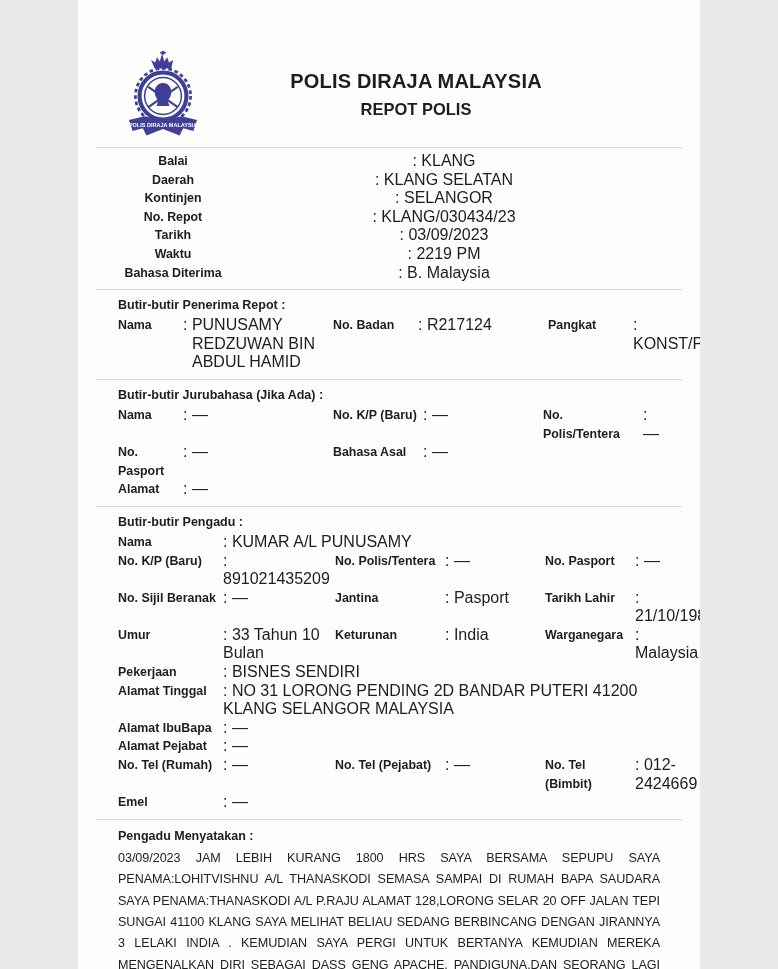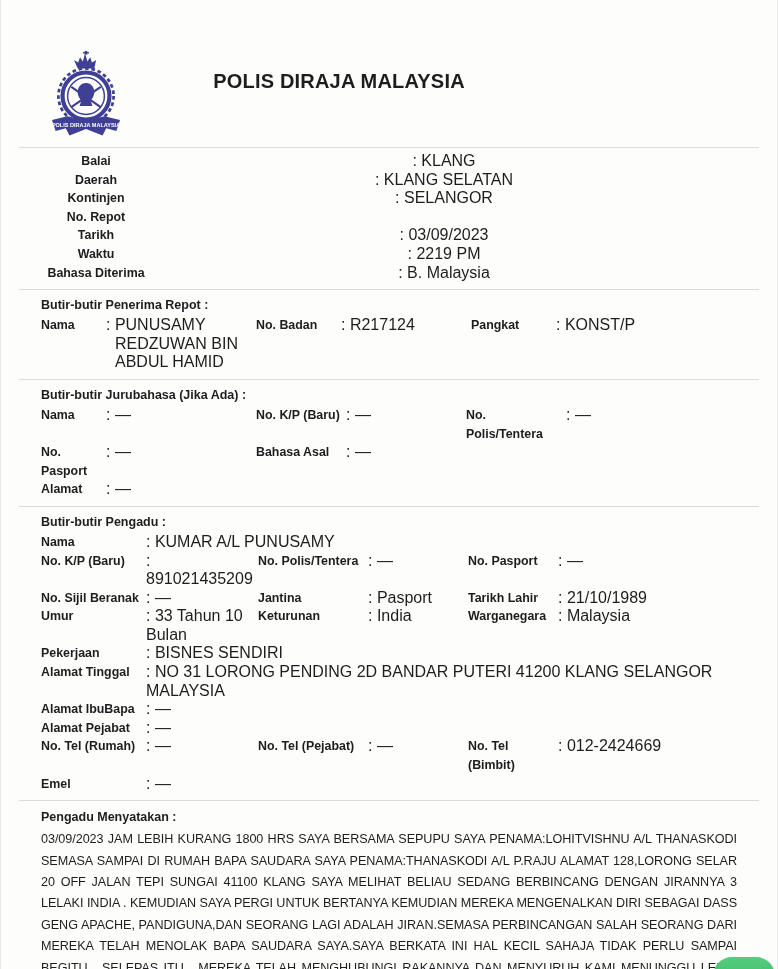--- a/index.html
+++ b/index.html
@@ -1,18 +1,18 @@
 <!DOCTYPE html>
 <html><head>
 <meta charset="utf-8">
 <style>
   html, body { margin:0; padding:0; background:#e9e9e9; }
   .page {
     position:relative;
-    width:776px; height:969px;
+    width:622px; height:969px;
     background:#fdfdfc;
     font-family:"Liberation Sans", sans-serif;
     color:#1d1d1d;
     overflow:hidden;
     margin:0 auto;
   }
   
   .header { position:relative; height:147px; }
   .crest { position:absolute; left:38px; top:50px; width:94px; height:92px; }
   .titles { position:absolute; top:70px; left:0; width:676px; text-align:center; }
@@ -70,40 +70,42 @@
 
         <path d="M50 36 c-6 0 -9 5 -9 10 c0 4 2 7 4 9 l-2 6 h14 l-2 -6 c2 -2 4 -5 4 -9 c0 -5 -3 -10 -9 -10 z" stroke="none"></path>
         <path d="M34 62 L66 40 M34 40 L66 62" fill="none" stroke-width="2.4"></path>
 
         <path d="M13 76 L30 72 L50 77 L70 72 L87 76 L83 88 L72 85 L68 93 L50 86 L32 93 L28 85 L17 88 z" stroke="none"></path>
       </g>
       <text x="50" y="83.5" text-anchor="middle" font-size="6" fill="#ffffff" font-family="Liberation Sans, sans-serif" font-weight="bold">POLIS DIRAJA MALAYSIA</text>
     </svg>
     <div class="titles">
       <div class="org-title">POLIS DIRAJA MALAYSIA</div>
+      <div class="doc-title">REPOT POLIS</div>
     </div>
   </div>
 
   <div class="divider"></div>
 
   <div class="section">
     <div class="row grid-meta">
       <span class="lbl">Balai</span>
       <span class="val">: KLANG</span>
     </div>
     <div class="row grid-meta">
       <span class="lbl">Daerah</span>
       <span class="val">: KLANG SELATAN</span>
     </div>
     <div class="row grid-meta">
       <span class="lbl">Kontinjen</span>
       <span class="val">: SELANGOR</span>
     </div>
     <div class="row grid-meta">
       <span class="lbl">No. Repot</span>
+      <span class="val">: KLANG/030434/23</span>
     </div>
     <div class="row grid-meta">
       <span class="lbl">Tarikh</span>
       <span class="val">: 03/09/2023</span>
     </div>
     <div class="row grid-meta">
       <span class="lbl">Waktu</span>
       <span class="val">: 2219 PM</span>
     </div>
     <div class="row grid-meta">

